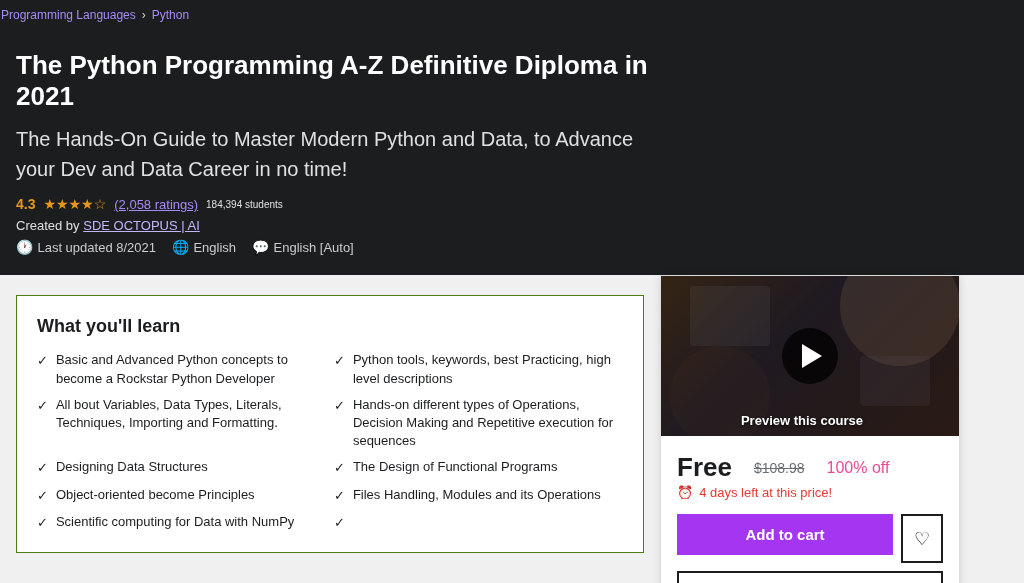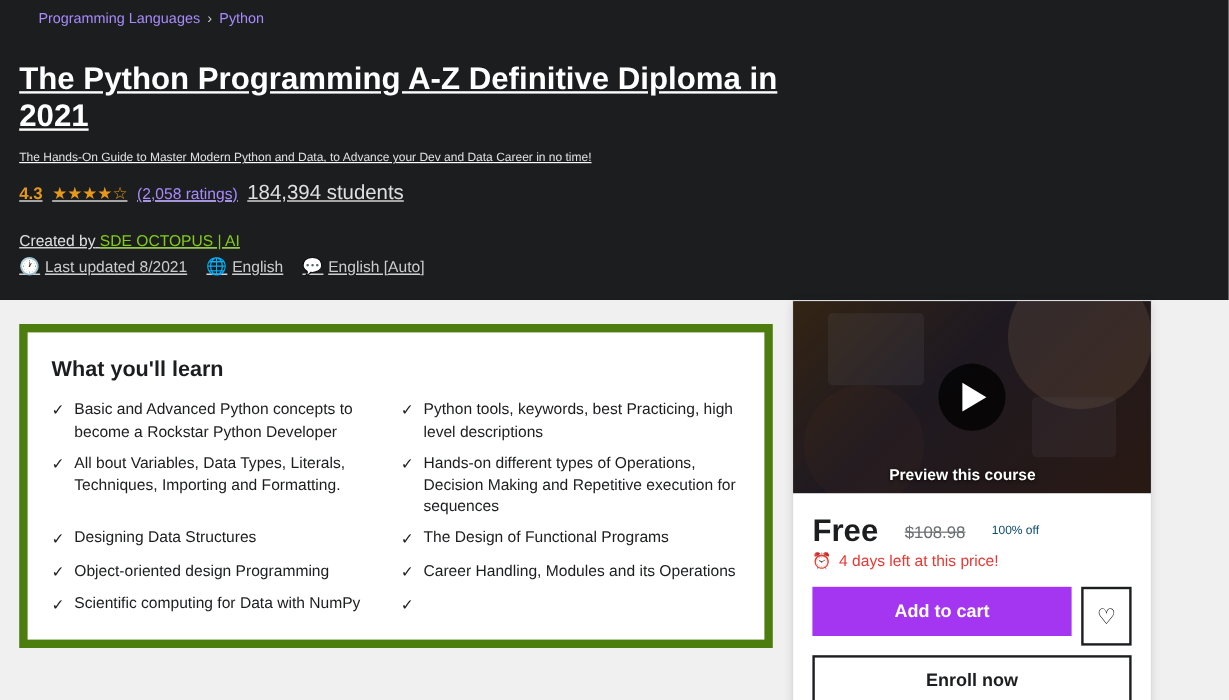--- a/index.html
+++ b/index.html
@@ -1,61 +1,61 @@
 <!DOCTYPE html>
 <html><head>
   <meta charset="utf-8">
   <style>
     * { box-sizing: border-box; margin: 0; padding: 0; }
     body { font-family: 'Segoe UI', Arial, sans-serif; background: #f0f0f0; font-size: 14px; color: #1c1d1f; }
 
-    .top-bar { background: #1c1d1f; color: white; padding: 8px 32px; display: flex; align-items: center; gap: 6px; font-size: 12px; }
+    .top-bar { background: #1c1d1f; color: white; padding: 8px 1px; display: flex; align-items: center; gap: 6px; font-size: 12px; }
     .top-bar a { color: #a78bfa; text-decoration: none; }
     .top-bar span { color: #ccc; }
 
     .hero { background: #1c1d1f; color: white; padding: 20px 16px 20px 16px; display: flex; gap: 0; }
-    .hero-left { flex: 1; max-width: 660px; padding-right: 16px; text-decoration: underline; }
+    .hero-left { flex: 1; max-width: 660px; padding-right: 16px; }
     .hero h1 { font-size: 26px; font-weight: 700; line-height: 1.2; margin-bottom: 12px; }
-    .hero-desc { font-size: 10px; color: #e0e0e0; margin-bottom: 12px; line-height: 1.5; }
-    .rating-row { display: flex; align-items: center; gap: 8px; margin-bottom: 22px; }
+    .hero-desc { font-size: 20px; color: #e0e0e0; margin-bottom: 12px; line-height: 1.5; }
+    .rating-row { display: flex; align-items: center; gap: 8px; margin-bottom: 6px; }
     .rating-num { color: #e59819; font-weight: 700; font-size: 14px; }
     .stars { color: #e59819; font-size: 14px; }
     .ratings-link { color: #a78bfa; font-size: 13px; text-decoration: underline; }
-    .students { font-size: 17px; color: #e0e0e0; }
+    .students { font-size: 10px; color: #e0e0e0; }
     .created-by { font-size: 13px; margin-bottom: 6px; color: #e0e0e0; }
-    .created-by a { color: #84cc16; text-decoration: underline; }
+    .created-by a { color: #c4b5fd; text-decoration: underline; }
     .meta-row { display: flex; align-items: center; gap: 16px; font-size: 13px; color: #ccc; }
     .meta-item { display: flex; align-items: center; gap: 4px; }
 
     .main-layout { display: flex; gap: 0; position: relative; min-height: 400px; }
     .content-area { flex: 1; padding: 20px 16px; max-width: 660px; }
     .sidebar { width: 300px; min-width: 280px; flex-shrink: 0; }
 
     
     .course-card { background: white; border: 1px solid #ddd; box-shadow: 0 2px 8px rgba(0,0,0,0.12); position: sticky; top: 0; }
     .preview-img { position: relative; background: #2d2f31; height: 160px; display: flex; align-items: center; justify-content: center; cursor: pointer; overflow: hidden; }
     .preview-bg { position: absolute; inset: 0; background: linear-gradient(135deg, #3a2a1a 0%, #1a1a2e 40%, #2a1a1a 100%); }
     .play-btn { position: relative; z-index: 2; width: 56px; height: 56px; background: rgba(0,0,0,0.75); border-radius: 50%; display: flex; align-items: center; justify-content: center; cursor: pointer; }
     .play-triangle { width: 0; height: 0; border-top: 12px solid transparent; border-bottom: 12px solid transparent; border-left: 20px solid white; margin-left: 4px; }
     .preview-label { position: absolute; bottom: 8px; left: 0; right: 16px; text-align: center; color: white; font-size: 13px; font-weight: 600; z-index: 2; text-shadow: 0 1px 3px rgba(0,0,0,0.8); }
 
     .card-body { padding: 16px; }
     .price-row { display: flex; align-items: center; gap: 22px; margin-bottom: 2px; }
     .price-free { font-size: 26px; font-weight: 700; }
     .price-original { font-size: 14px; color: #6a6f73; text-decoration: line-through; }
-    .price-discount { font-size: 10px; color: #0c4a6e; }
+    .price-discount { font-size: 16px; color: #ec4899; }
     .timer-row { display: flex; align-items: center; gap: 6px; color: #e53935; font-size: 13px; margin-bottom: 14px; }
 
     .btn-add-cart { background: #a435f0; color: white; border: none; width: 100%; padding: 12px; font-size: 15px; font-weight: 700; cursor: pointer; margin-bottom: 8px; }
     .btn-row { display: flex; gap: 8px; margin-bottom: 8px; }
     .btn-enroll { background: white; color: #1c1d1f; border: 2px solid #1c1d1f; width: 100%; padding: 11px; font-size: 15px; font-weight: 700; cursor: pointer; margin-bottom: 8px; }
     .btn-wishlist { border: 2px solid #1c1d1f; background: white; width: 42px; flex-shrink: 0; display: flex; align-items: center; justify-content: center; cursor: pointer; font-size: 18px; }
 
     
-    .learn-box { border: 7px solid #4d7c0f; padding: 20px; background: white; margin-bottom: 16px; }
+    .learn-box { border: 1px solid #4d7c0f; padding: 20px; background: white; margin-bottom: 16px; }
     .learn-title { font-size: 18px; font-weight: 700; margin-bottom: 14px; }
     .learn-grid { display: grid; grid-template-columns: 1fr 1fr; gap: 8px; }
     .learn-item { display: flex; align-items: flex-start; gap: 8px; font-size: 13px; line-height: 1.4; }
     .checkmark { color: #1c1d1f; flex-shrink: 0; margin-top: 1px; }
 
     @media (max-width: 900px) {
       .sidebar { width: 100%; }
     }
   </style>
 </head>
@@ -122,25 +122,25 @@
           <div class="learn-item">
             <span class="checkmark">✓</span>
             <span>Designing Data Structures</span>
           </div>
           <div class="learn-item">
             <span class="checkmark">✓</span>
             <span>The Design of Functional Programs</span>
           </div>
           <div class="learn-item">
             <span class="checkmark">✓</span>
-            <span>Object-oriented design Programming</span>
+            <span>Object-oriented become Principles</span>
           </div>
           <div class="learn-item">
             <span class="checkmark">✓</span>
-            <span>Career Handling, Modules and its Operations</span>
+            <span>Files Handling, Modules and its Operations</span>
           </div>
           <div class="learn-item">
             <span class="checkmark">✓</span>
             <span>Scientific computing for Data with NumPy</span>
           </div>
           <div class="learn-item">
             <span class="checkmark">✓</span>
           </div>
         </div>
     </div>

